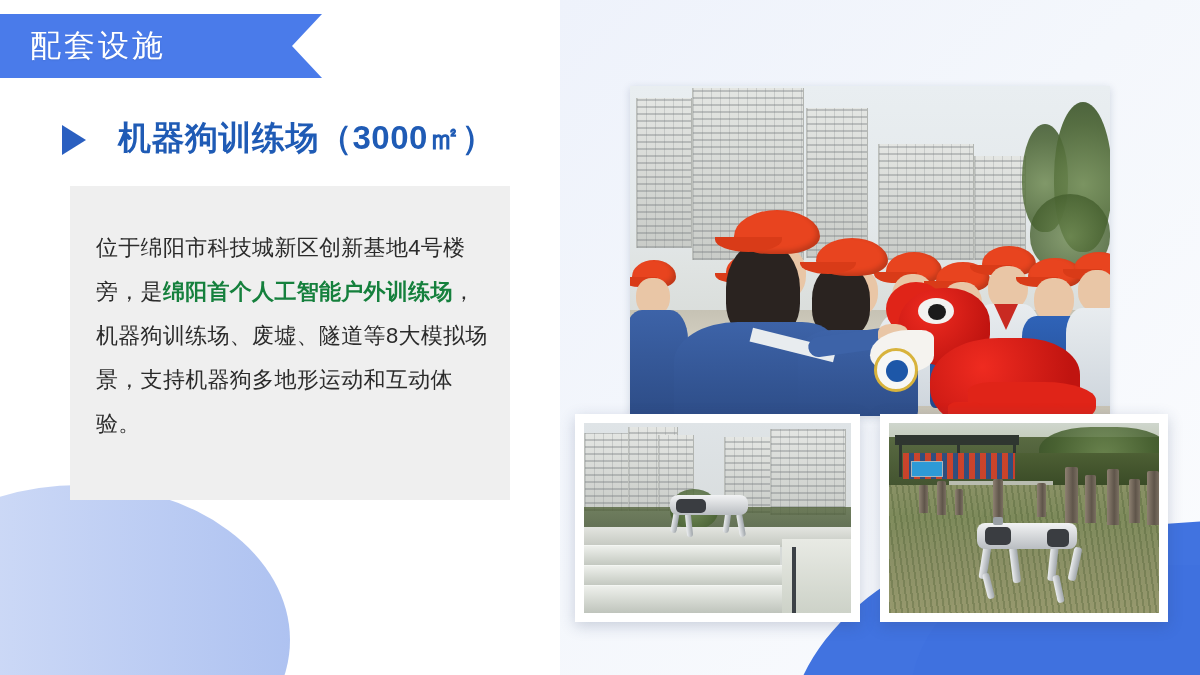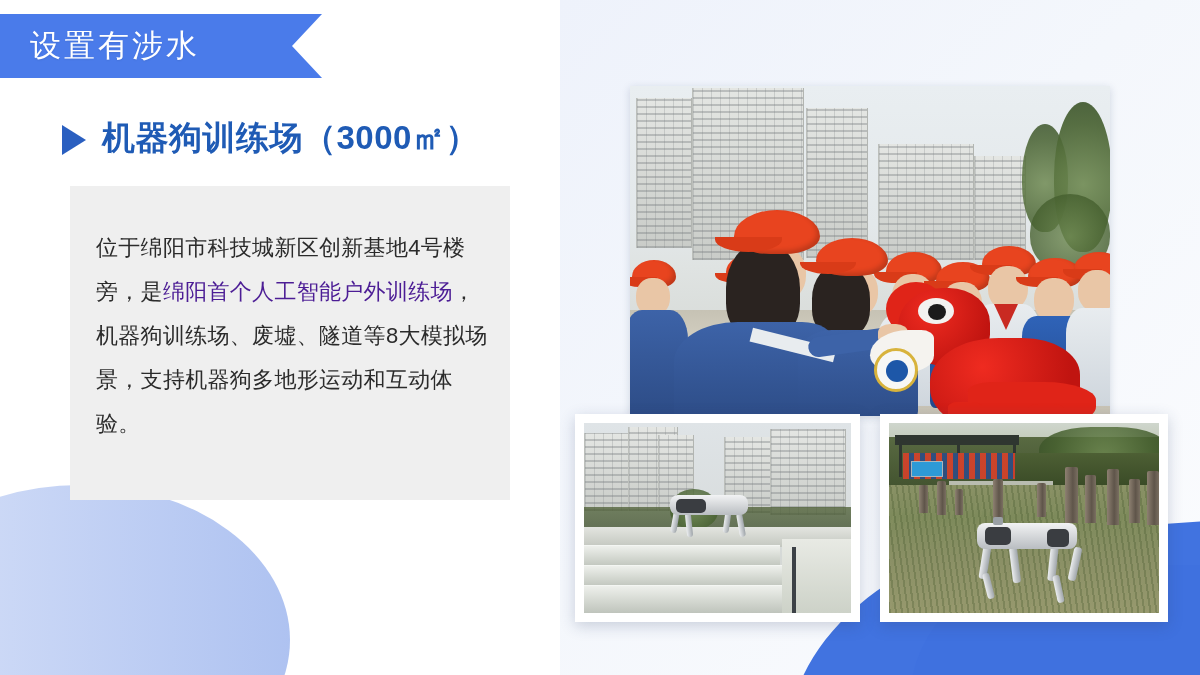--- a/index.html
+++ b/index.html
@@ -52,21 +52,21 @@
     color:#ffffff; font-size:31px; letter-spacing:3px;
     margin-left:30px; font-weight:400;
     text-shadow:0 1px 2px rgba(0,0,0,.08);
   }
 
   
   .left-col { position:absolute; left:0; top:0; width:560px; height:675px; z-index:4; }
 
   .sub-head {
     position:absolute; left:62px; top:116px;
-    display:flex; align-items:center; gap:16px;
+    display:flex; align-items:center; gap:32px;
   }
   .tri {
     width:0;height:0;
     border-top:15px solid transparent;
     border-bottom:15px solid transparent;
     border-left:24px solid #2a5fc0;
     margin-top:3px;
   }
   .sub-title {
     color:#1f5bb5; font-size:33px; font-weight:bold;
@@ -76,21 +76,21 @@
   .textbox {
     position:absolute; left:70px; top:186px;
     width:440px; height:314px;
     background:#efefef;
   }
   .body-text {
     position:absolute; left:26px; top:40px; width:392px;
     font-size:22px; line-height:44px; color:#2b2b2b;
     letter-spacing:.3px;
   }
-  .hl { color:#4c1d95; font-weight:normal; }
+  .hl { color:#15803d; font-weight:bold; }
 
   
   .photo {
     position:absolute; overflow:hidden; z-index:5;
     background:#cfd6dd;
   }
   .photo-main {
     left:630px; top:86px; width:480px; height:330px;
     box-shadow:0 2px 8px rgba(40,60,100,.18);
   }
@@ -148,21 +148,21 @@
 </style>
 </head>
 <body>
 
 <div class="bg-right"></div>
 <div class="blob-bl"></div>
 <div class="blob-br"></div>
 <div class="blob-br2"></div>
 
 <div class="ribbon">
-  <span class="ribbon-title">设置有涉水</span>
+  <span class="ribbon-title">配套设施</span>
 </div>
 
 <div class="left-col">
 
   <div class="sub-head">
     <div class="tri"></div>
     <div class="sub-title">机器狗训练场（3000㎡）</div>
   </div>
 
   <div class="textbox">

